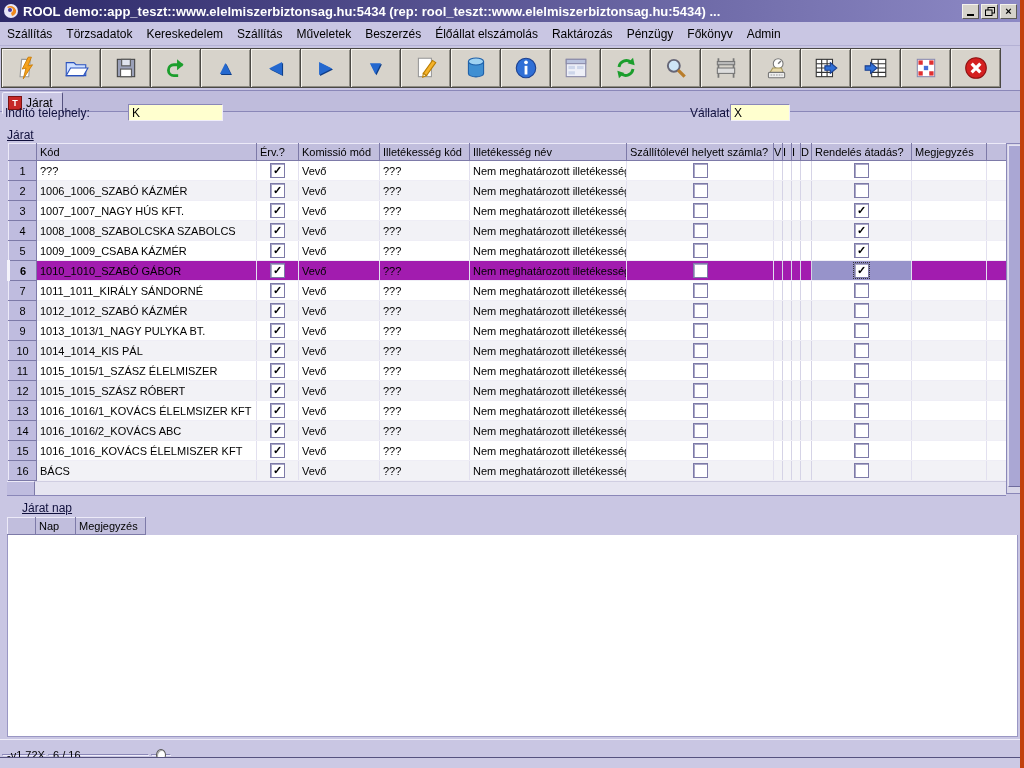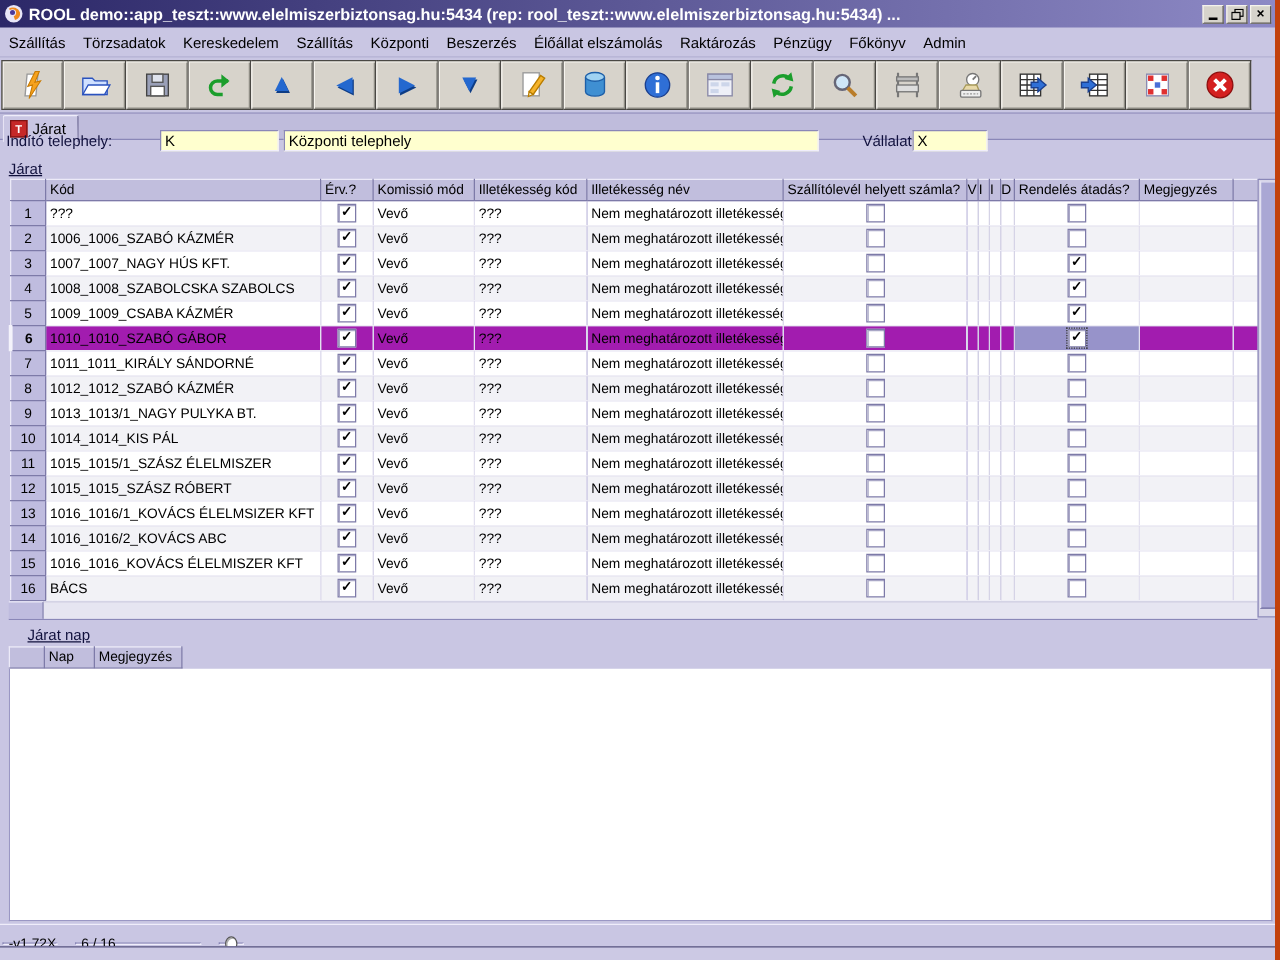--- a/index.html
+++ b/index.html
@@ -113,21 +113,21 @@
     background:#aaa7d4; border:1px solid; border-color:#e4e2f2 #6f6c9e #6f6c9e #e4e2f2; }
   
   #subgrid-table { }
   #subgrid-body {
     position:absolute; left:7px; top:535px; width:1011px; height:202px;
     background:#fff; border:1px solid #9a97c4; border-top:none; box-sizing:border-box;
   }
   
   #statusbar {
     position:absolute; left:0; top:739px; width:100%; height:18px;
-    display:flex; gap:14px; padding:14px 2px; box-sizing:border-box;
+    display:flex; gap:2px; padding:14px 2px; box-sizing:border-box;
     border-top:1px solid #efedfa; font-size:11px; color:#000;
   }
   .spanel {
     background:#c9c6e3; border:1px solid; border-color:#8a87b8 #f0eefb #f0eefb #8a87b8;
     padding:0 4px; display:flex; align-items:center; box-sizing:border-box; white-space:nowrap;
   }
   .radio { width:10px; height:10px; border-radius:50%; background:#fff;
     border:1px solid #555; box-shadow:inset 1px 1px 0 #aaa; }
   .grip { width:14px; align-self:stretch;
     background:repeating-linear-gradient(135deg,#c9c6e3 0 2px,#8a87b8 2px 3px,#f0eefb 3px 4px); }
@@ -158,21 +158,21 @@
       </svg>
     </span>
     <span class="winbtn">×</span>
   </div>
 
   <div id="menubar">
       <span class="menu-item">Szállítás</span>
       <span class="menu-item">Törzsadatok</span>
       <span class="menu-item">Kereskedelem</span>
       <span class="menu-item">Szállítás</span>
-      <span class="menu-item">Központi</span>
+      <span class="menu-item">Műveletek</span>
       <span class="menu-item">Beszerzés</span>
       <span class="menu-item">Élőállat elszámolás</span>
       <span class="menu-item">Raktározás</span>
       <span class="menu-item">Pénzügy</span>
       <span class="menu-item">Főkönyv</span>
       <span class="menu-item">Admin</span>
     </div>
 
   <div id="toolbar">
     <button class="tb">
@@ -307,21 +307,20 @@
   <div id="tabstrip">
     <div id="tab-jarat">
       <span class="tabicon">T</span>
       <span>Járat</span>
     </div>
   </div>
 
   <div id="formrow">
     <span class="flabel" style="left:5px">Indító telephely:</span>
     <input class="field" style="left: 128px; width: 95px;" value="K">
-    <input class="field" style="left: 227px; width: 428px;" value="Központi telephely">
     <span class="flabel" style="left:690px">Vállalat:</span>
     <input class="field" style="left: 730px; width: 60px;" value="X">
   </div>
 
   <span class="seclabel" style="left:7px; top:128px">Járat</span>
 
   <div id="grid">
     <table id="grid-table">
       <colgroup>
         <col style="width:28px">

